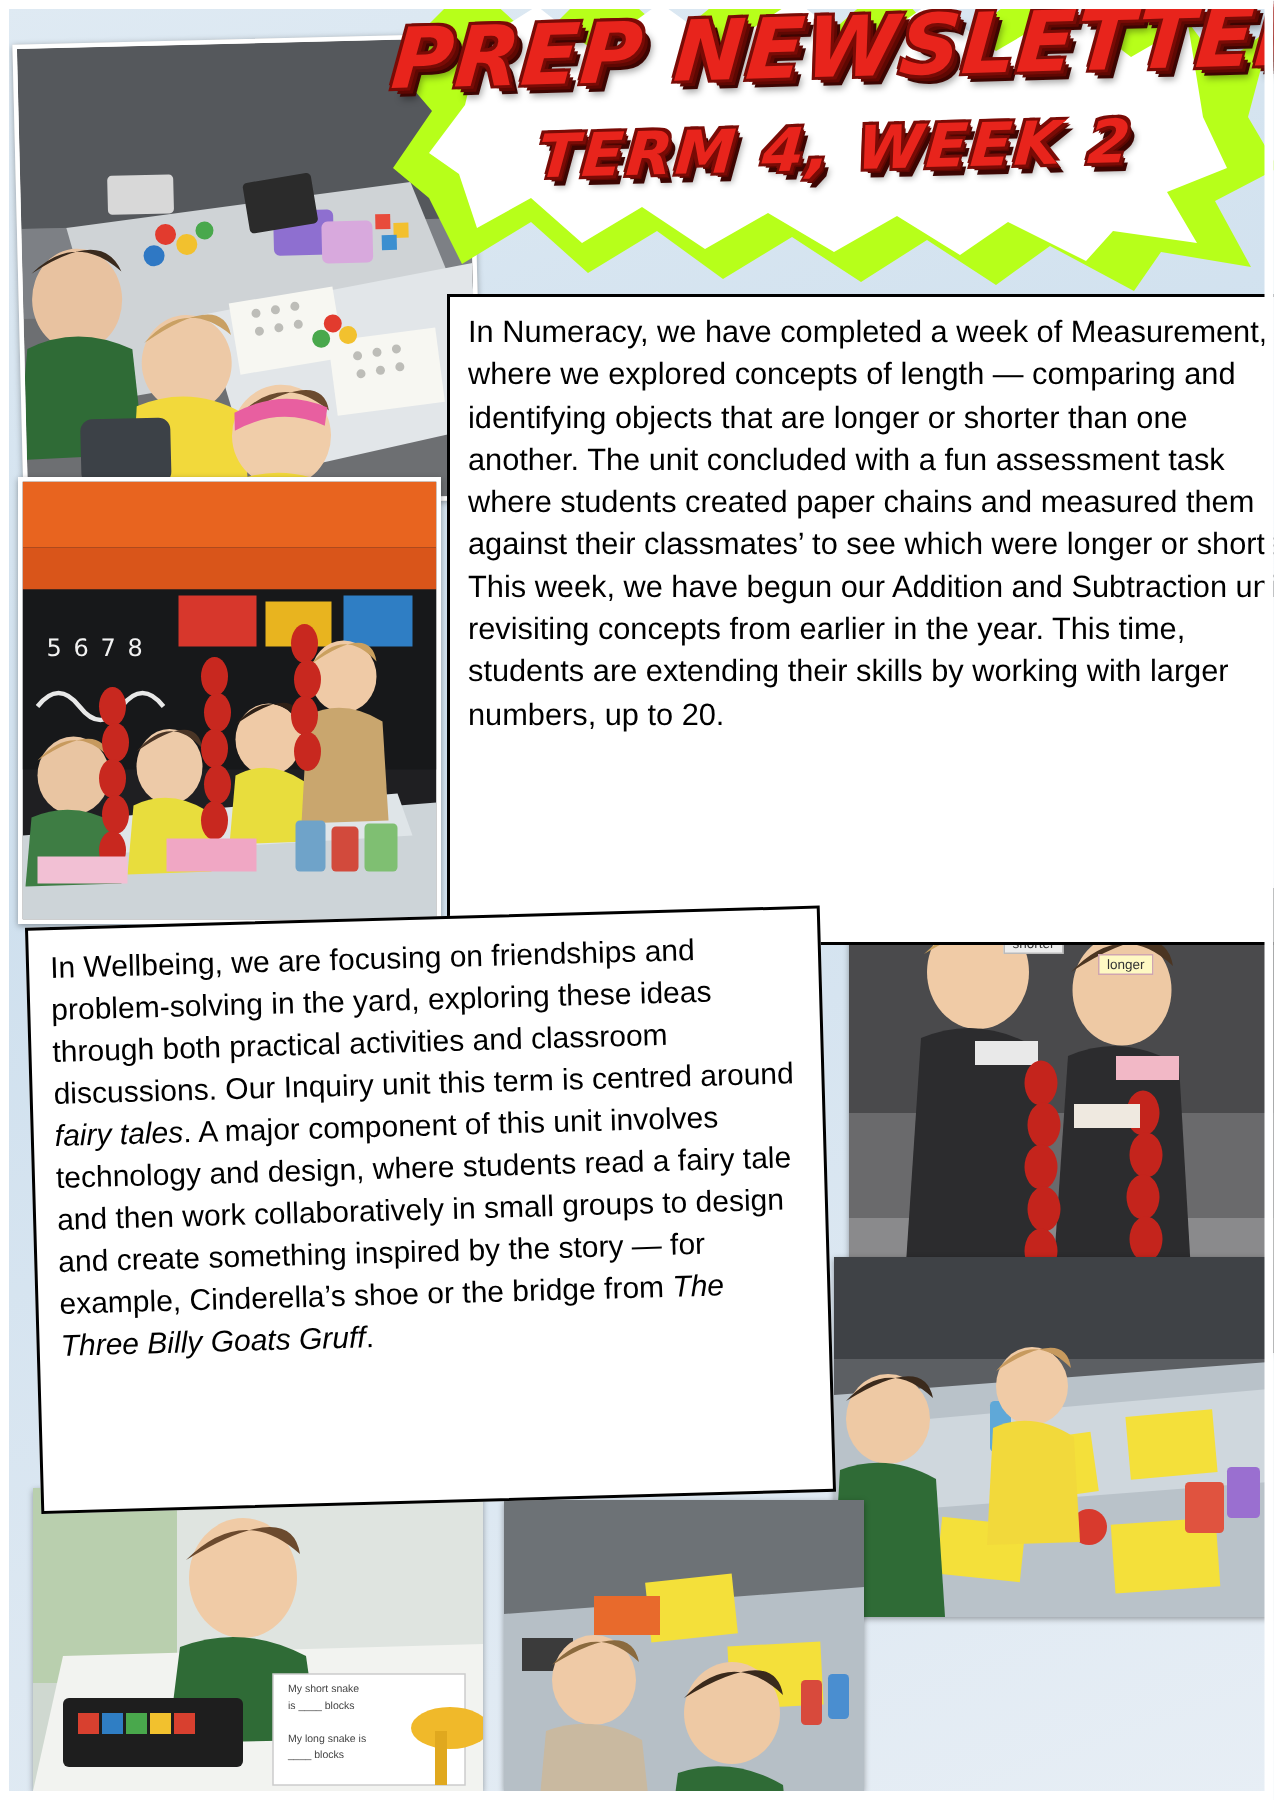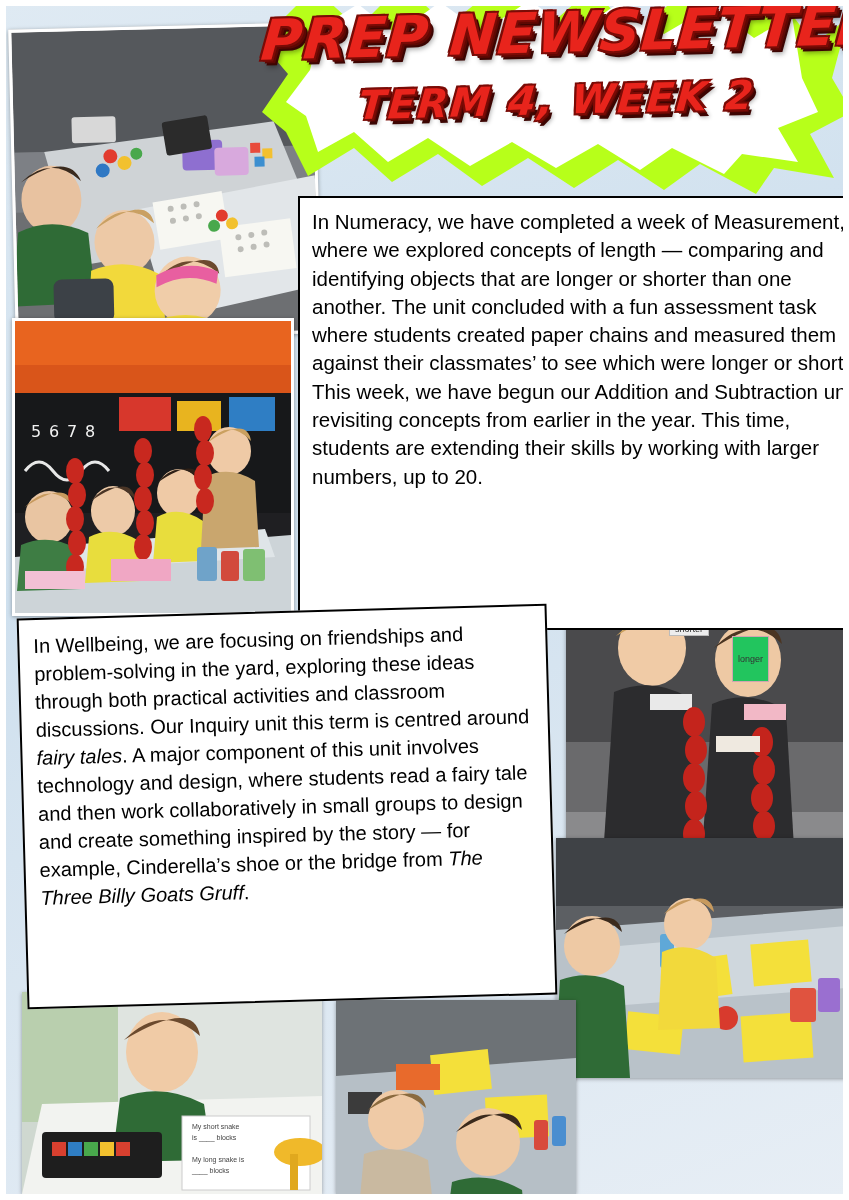--- a/index.html
+++ b/index.html
@@ -272,21 +272,21 @@
           <ellipse cx="130" cy="270" rx="11" ry="15"></ellipse>
         <ellipse cx="196" cy="150" rx="11" ry="15"></ellipse>
           <ellipse cx="198" cy="178" rx="11" ry="15"></ellipse>
         <ellipse cx="196" cy="206" rx="11" ry="15"></ellipse>
           <ellipse cx="198" cy="234" rx="11" ry="15"></ellipse>
         <ellipse cx="196" cy="262" rx="11" ry="15"></ellipse>
       </g>
       <rect x="150" y="144" width="44" height="16" fill="#efe9e0"></rect>
     </svg>
     <div style="position:absolute;top:30px;left:103px;background:#ededed;color:#333;font-size:9px;padding:1px 5px;border:1px solid #bbb;">shorter</div>
-    <div style="position:absolute;top:44px;left:166px;background:#22c55e;color:#333;font-size:9px;padding:17px 5px;border:1px solid #d0a5b0;">longer</div>
+    <div style="position:absolute;top:44px;left:166px;background:#fef9c3;color:#333;font-size:9px;padding:1px 5px;border:1px solid #d0a5b0;">longer</div>
   </div>
 
   <div class="photo" style="top:838px;left:556px;width:290px;height:240px;border:0;">
     <svg class="ph-inner" viewBox="0 0 290 240" preserveAspectRatio="none">
       <rect width="290" height="240" fill="#5c5f63"></rect>
       <rect x="0" y="0" width="290" height="68" fill="#3f4246"></rect>
       <polygon points="0,92 290,70 290,240 0,240" fill="#b9c2c9"></polygon>
       <polygon points="40,110 290,88 290,150 30,170" fill="#cfd7dd"></polygon>
 
       <g fill="#f4e03a">

